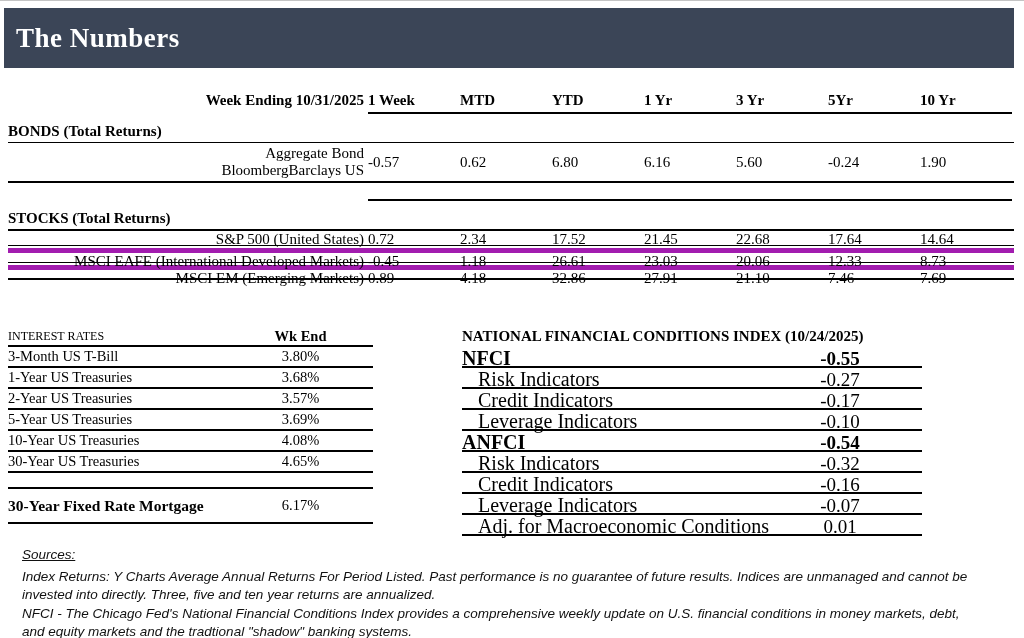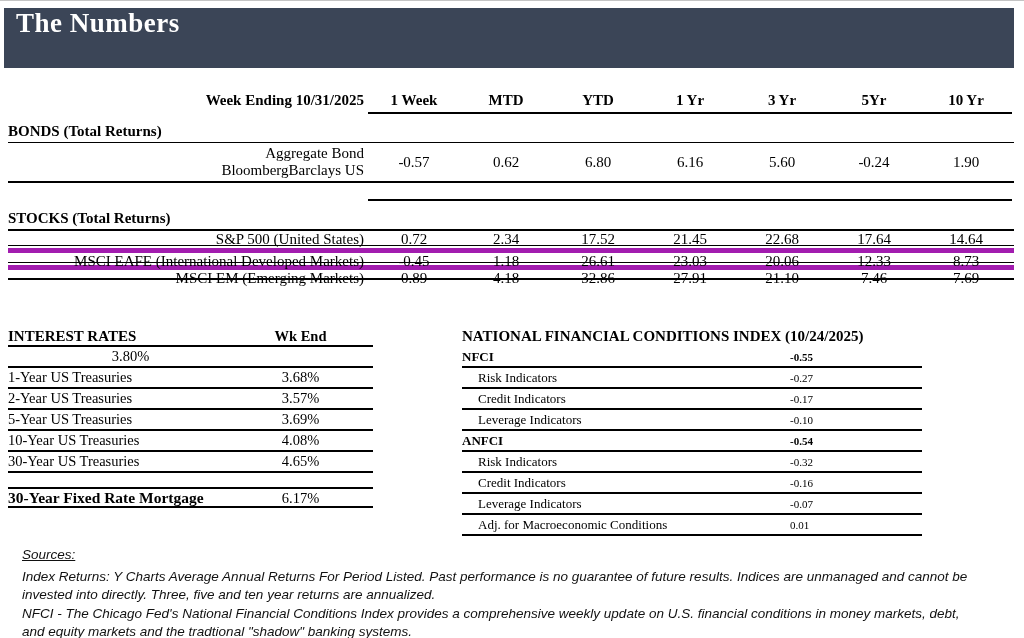--- a/index.html
+++ b/index.html
@@ -6,69 +6,69 @@
   html,body { background:#fff; }
   body {
     width:1024px; height:638px; position:relative; overflow:hidden;
     font-family:"Liberation Serif", serif; color:#000;
   }
   .top-rule { position:absolute; left:0; top:0; width:1024px; height:1px; background:#c4c4c4; }
 
   
   .titlebar {
     position:absolute; left:4px; top:8px; width:1010px; height:60px;
-    background:#3B4557; display:flex; 
+    background:#3B4557; display:flex; align-items:center;
   }
   .titlebar .title {
     color:#fff; font-size:27px; font-weight:bold; padding-left:12px; letter-spacing:0.5px;
   }
 
   
   .returns { position:absolute; left:8px; top:88px; width:1006px; }
   .grid-row { display:grid; grid-template-columns:360px repeat(7, 92px); align-items:center; }
   .grid-row .lbl { text-align:right; font-size:15px; padding-right:4px; }
-  .grid-row .val { text-align:center; font-size:15px; }
+  .grid-row .val { text-align:left; font-size:15px; }
   .r-head { height:24px; }
   .r-head .lbl, .r-head .val { font-weight:bold; }
   .numline { margin-left:360px; width:644px; border-top:2px solid #000; height:0; }
   .sec-head {
     margin-top:9px; font-size:15px; font-weight:bold;
     padding-bottom:2px; border-bottom:2px solid #000;
   }
   .sec-head.first { border-bottom-width:1.5px; }
   .bond-row { height:40px; border-bottom:2.5px solid #000; }
   .bond-row .lbl { line-height:17px; }
   .spacer-num { margin-left:360px; width:644px; height:18px; border-bottom:2px solid #000; }
   .stock-row { height:15px; border-bottom:1px solid #000; }
   .stock-row + .stock-row { border-top:5px solid #a21caf; margin-top:2px; }
   .stock-row:last-child { border-bottom:2px solid #000; }
 
   
   .rates { position:absolute; left:8px; top:328px; width:365px; }
   .rates .row { display:grid; grid-template-columns:245px 95px 25px; align-items:center; }
   .rates .hrow { height:19px; border-bottom:2px solid #000; }
-  .rates .hrow .lbl { font-weight:bold; font-size:15px; }
+  .rates .hrow .lbl { font-weight:normal; font-size:12px; }
   .rates .hrow .val { font-weight:bold; font-size:14.5px; text-align:center; }
   .rates .drow { height:21px; border-bottom:2px solid #000; }
   .rates .drow .lbl { font-size:14.5px; }
   .rates .drow .val { font-size:14.5px; text-align:center; }
   .rates .gaprow { height:16px; border-bottom:2px solid #000; }
-  .rates .mrow { height:19px; border-bottom:2px solid #000; }
+  .rates .mrow { height:35px; border-bottom:2px solid #000; }
   .rates .mrow .lbl { font-weight:bold; font-size:15.5px; }
   .rates .mrow .val { font-size:14.5px; text-align:center; }
 
   
   .nfci { position:absolute; left:462px; top:328px; width:460px; }
   .nfci .title { font-weight:bold; font-size:15px; height:19px; }
   .nfci .row {
     display:grid; grid-template-columns:1fr 100px 32px; align-items:center;
     height:21px; border-bottom:2px solid #000;
   }
-  .nfci .row .lbl { font-size:13px; }
-  .nfci .row .val { font-size:11px; text-align:left; }
+  .nfci .row .lbl { font-size:20px;text-decoration:underline; }
+  .nfci .row .val { font-size:19px; text-align:center; }
   .nfci .row.boldrow .lbl, .nfci .row.boldrow .val { font-weight:bold; }
   .nfci .row .lbl.indent { padding-left:16px; }
 
   
   .sources {
     position:absolute; left:22px; top:546px; width:948px;
     font-family:"Liberation Sans", sans-serif; font-style:italic;
     font-size:13.5px; line-height:18.5px; color:#111;
   }
   .sources .src-head { text-decoration:underline; margin-bottom:3px; }
@@ -145,20 +145,21 @@
   </div>
 </div>
 
 <div class="rates">
   <div class="row hrow">
     <div class="lbl">INTEREST RATES</div>
     <div class="val">Wk End</div>
     <div></div>
   </div>
   <div class="row drow">
+    <div class="lbl">3-Month US T-Bill</div>
     <div class="val">3.80%</div>
     <div></div>
   </div>
   <div class="row drow">
     <div class="lbl">1-Year US Treasuries</div>
     <div class="val">3.68%</div>
     <div></div>
   </div>
   <div class="row drow">
     <div class="lbl">2-Year US Treasuries</div>

